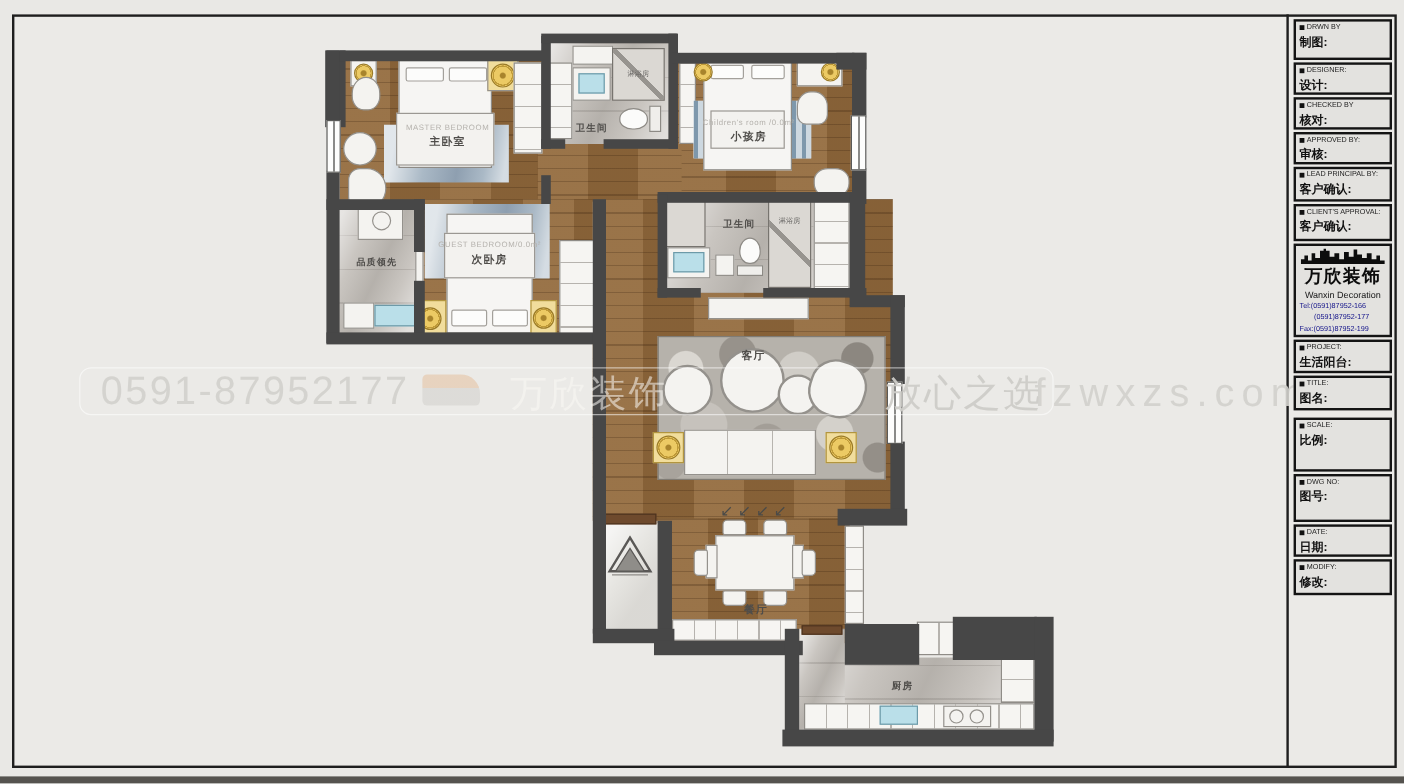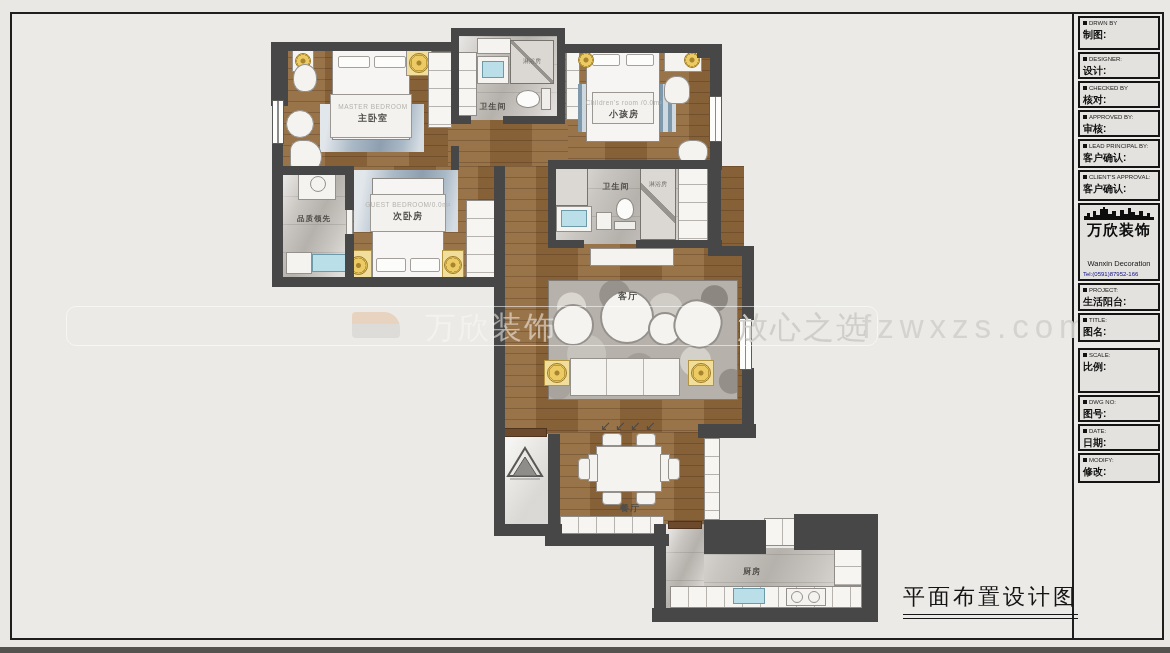--- a/index.html
+++ b/index.html
@@ -57,21 +57,21 @@
   #cap span{display:inline-block;font-family:"Liberation Serif","DejaVu Serif",serif;font-size:22px;letter-spacing:3px;color:#141414;border-bottom:1px solid #161616;padding-bottom:2px}
   
   #tblock{position:absolute;left:1078px;top:16px;width:82px;display:flex;flex-direction:column;gap:2px}
   .tb-box{border:2px solid #141414;background:#e3e2df;padding:2px 3px;overflow:hidden}
   .tb-h{display:flex;align-items:center;gap:2px;font-size:6px;color:#1c1c1c;white-space:nowrap}
   .blt{display:inline-block;width:4px;height:4px;background:#111;flex:none}
   .tb-l{font-size:10px;font-weight:bold;color:#111;margin-top:2px;white-space:nowrap}
   .tb-note{font-size:7px;line-height:1.5;color:#1d1d1d;margin-top:2px;text-align:justify}
   #logo-box{text-align:center}
   #logo-box .brand{font-size:15px;font-weight:900;letter-spacing:1px;color:#0c0c0c;margin-top:1px}
-  #logo-box .brand-en{font-size:7.5px;color:#161616;margin-top:19px}
+  #logo-box .brand-en{font-size:7.5px;color:#161616;margin-top:1px}
   #logo-box .contacts{font-size:6px;color:#14148a;text-align:left;margin-top:2px;line-height:1.55}
   .arrowsw{position:absolute;color:#4a4a48;font-size:13px;letter-spacing:4px;transform:translateX(-50%)}
 </style>
 </head>
 <body>
 
 <div id="stage">
   <div id="frame"></div>
   <div id="lane-line"></div>
 
@@ -243,28 +243,26 @@
     <div class="lz" style="left:408px;top:210px">次卧房</div>
     <div class="lz" style="left:314px;top:214px;font-size:7.5px">品质领先</div>
     <div class="lz" style="left:616px;top:181px;font-size:8px">卫生间</div>
     <div class="lt" style="left:658px;top:180px">淋浴房</div>
     <div class="lz" style="left:628px;top:290px">客厅</div>
     <div class="lz" style="left:630px;top:502px">餐厅</div>
     <div class="lz" style="left:752px;top:566px;font-size:8px">厨房</div>
   </div>
 
   <div id="wm-frame"></div>
+  <div class="wmt" style="left:84px;top:307px">0591-87952177</div>
   <div style="position:absolute;left:352px;top:312px;width:48px;height:26px;background:linear-gradient(180deg,rgba(225,170,120,.45) 0 45%,rgba(200,198,194,.5) 45% 100%);border-radius:4px 16px 4px 4px;opacity:.8"></div>
   <div class="wmt wmw" style="left:425px;top:307px;font-size:31px">万欣装饰</div>
   <div class="wmt" style="left:737px;top:307px;font-size:31px;color:rgba(206,204,200,.95)">放心之选</div>
   <div class="wmt" style="left:862px;top:308px;letter-spacing:6px">fzwxzs.com</div>
 
-  <div id="cap">
-    <span>平面布置设计图</span>
-  </div>
 
   <div id="tblock">
 
 
     <div class="tb-box" style="height:34px">
       <div class="tb-h">
           <span class="blt"></span>
           <span>DRWN BY</span>
         </div>
       <div class="tb-l">制图:</div>
@@ -333,21 +331,21 @@
         </div>
       <div class="tb-l">图名:</div>
     </div>
     <div class="tb-box" style="height:45px;margin-top:4px">
       <div class="tb-h">
           <span class="blt"></span>
           <span>SCALE:</span>
         </div>
       <div class="tb-l">比例:</div>
     </div>
-    <div class="tb-box" style="height:27px">
+    <div class="tb-box" style="height:40px">
       <div class="tb-h">
           <span class="blt"></span>
           <span>DWG NO:</span>
         </div>
       <div class="tb-l">图号:</div>
     </div>
     <div class="tb-box" style="height:27px">
       <div class="tb-h">
           <span class="blt"></span>
           <span>DATE:</span>

